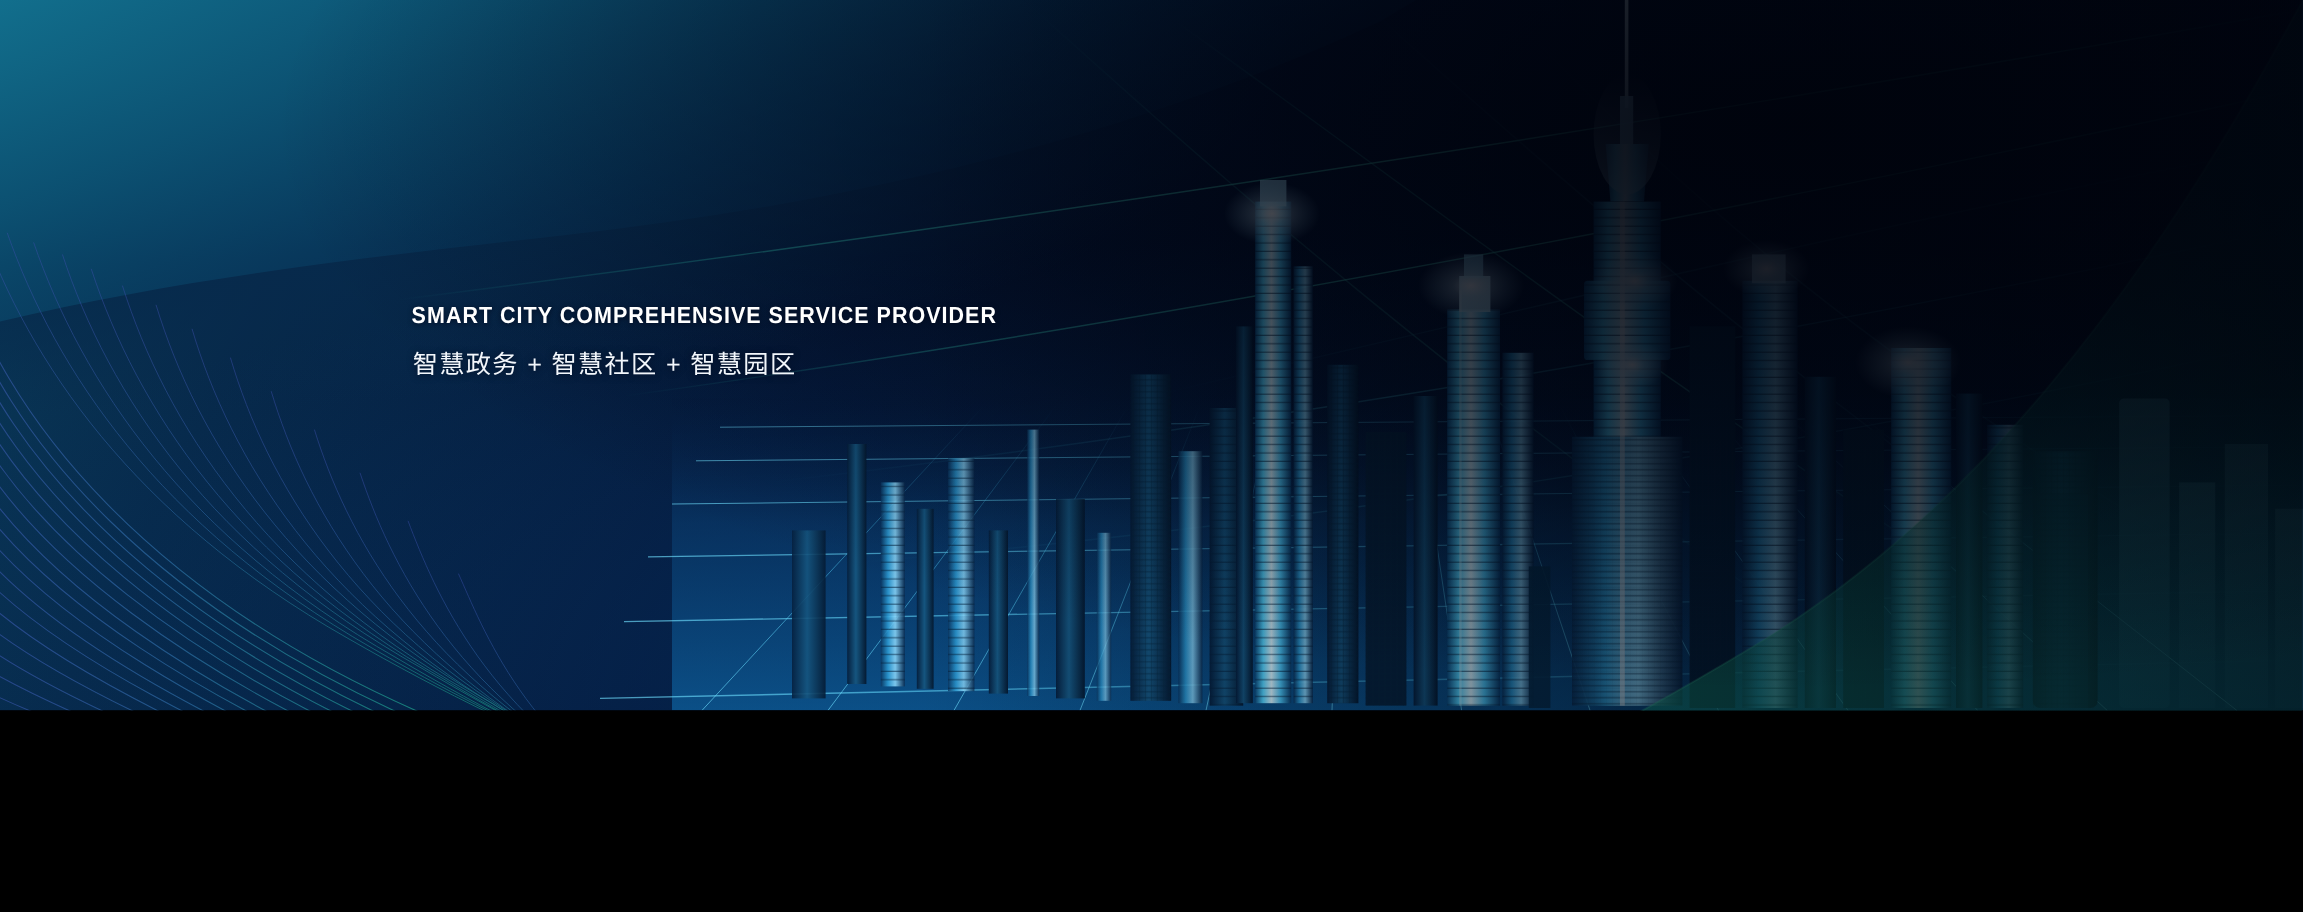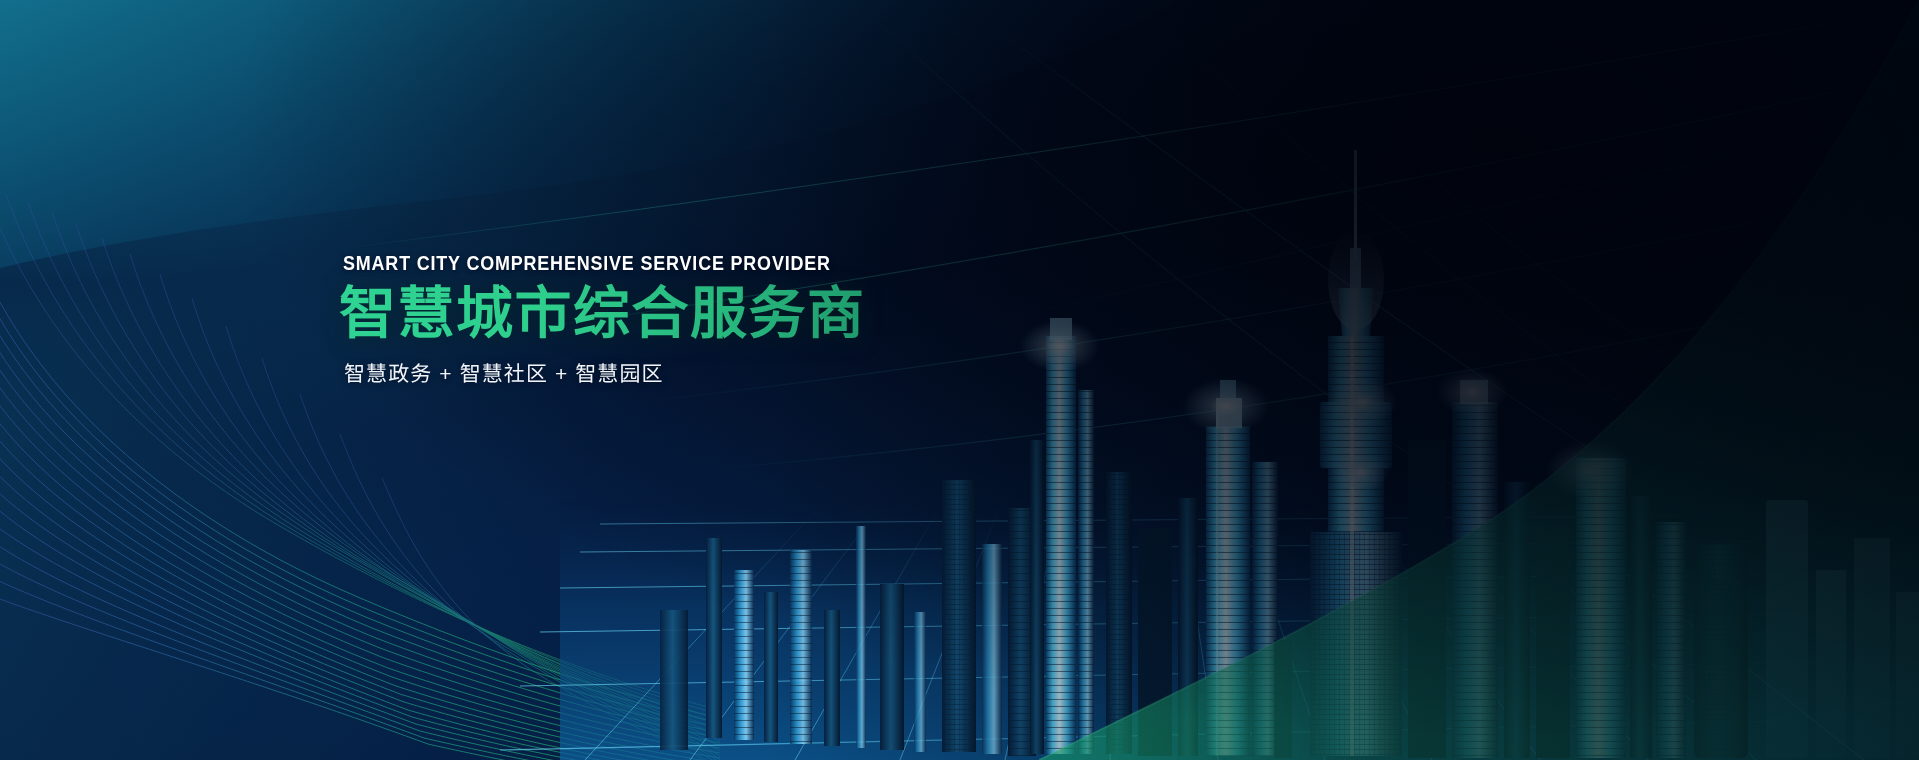--- a/index.html
+++ b/index.html
@@ -1,21 +1,21 @@
 <!DOCTYPE html>
 <html lang="zh-CN"><head>
 <meta charset="utf-8">
 <title>Smart City Banner</title>
 <style>
   html,body{margin:0;padding:0;background:#000;}
   body{font-family:"Liberation Sans","DejaVu Sans",sans-serif;}
 
   .banner{
     position:relative;
-    width:1919px;height:760px;
+    width:1919px;height:592px;
     overflow:hidden;
     background:#030f2c;
   }
 
   
   .bg-base{
     position:absolute;inset:0;
     background:
       radial-gradient(120% 95% at 62% 92%, rgba(8,58,110,.55) 0%, rgba(4,18,48,0) 62%),
       radial-gradient(75% 70% at 2% 8%, #0d4a66 0%, #0a3a5a 20%, #072a4c 42%, rgba(5,18,48,0) 72%),
@@ -401,17 +401,16 @@
       </linearGradient>
     </defs>
     <path d="M880,0 L880,760 L0,760 C120,700 260,636 420,540 C600,432 746,250 880,0 Z" fill="url(#gGreen)"></path>
     <path d="M880,0 C746,250 600,432 420,540 C260,636 120,700 0,760" fill="none" stroke="url(#gGreenEdge)" stroke-width="1.6" opacity=".7"></path>
   </svg>
 
   <div class="bg-vignette"></div>
 
   <div class="copy">
     <p class="eyebrow">SMART CITY COMPREHENSIVE SERVICE PROVIDER</p>
-    <h1 class="headline">智慧城市综合服务商</h1>
     <p class="subtitle">智慧政务 + 智慧社区 + 智慧园区</p>
   </div>
 
 </div>
 
 </body></html>

